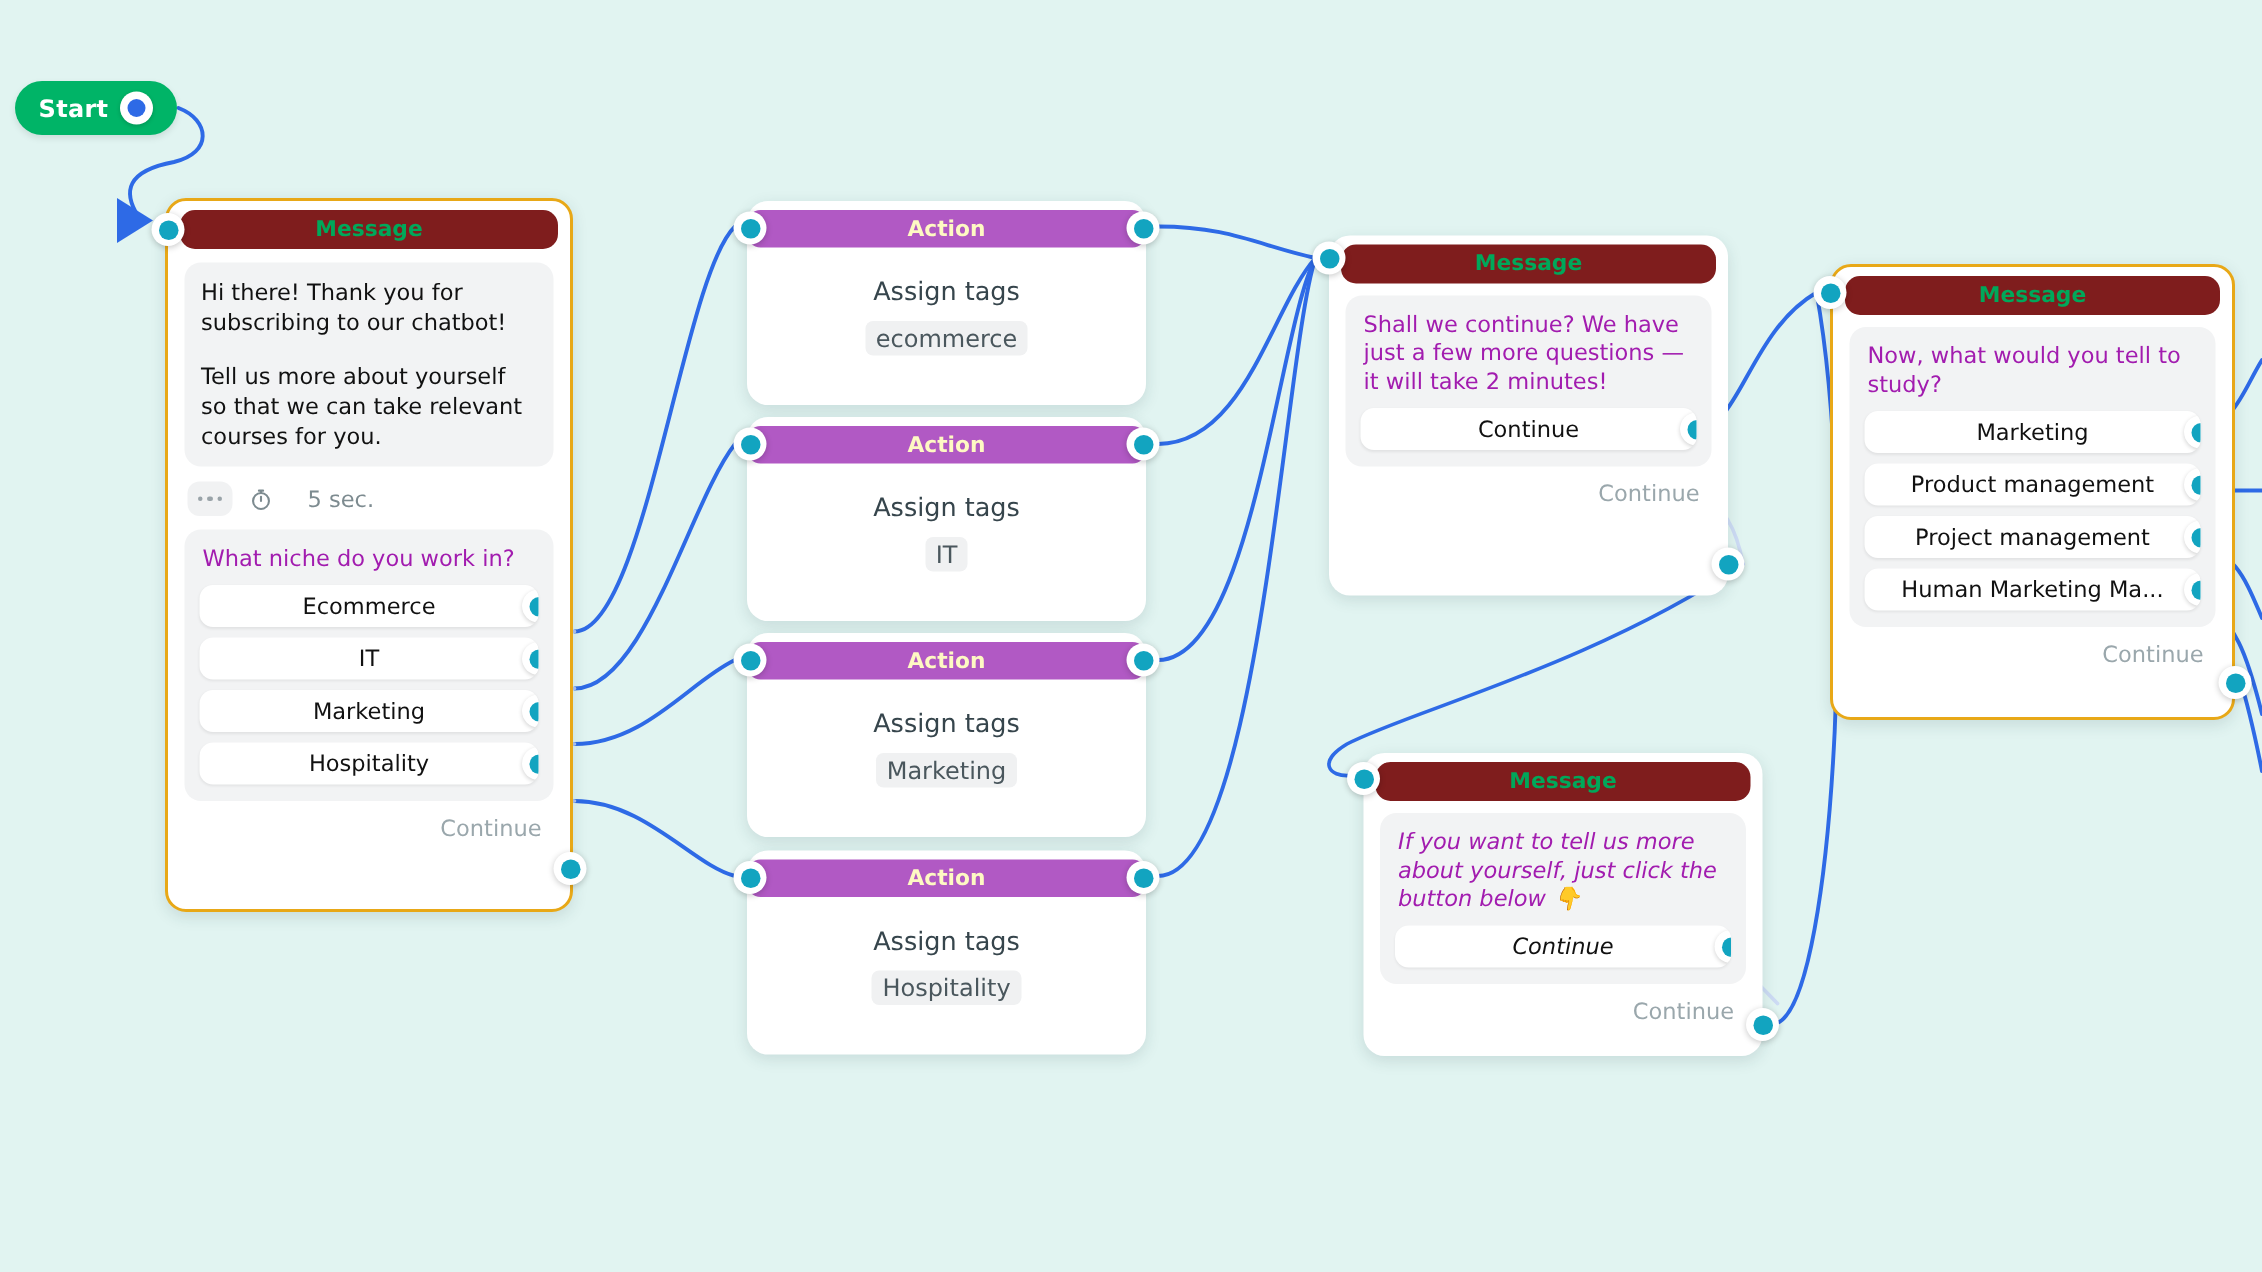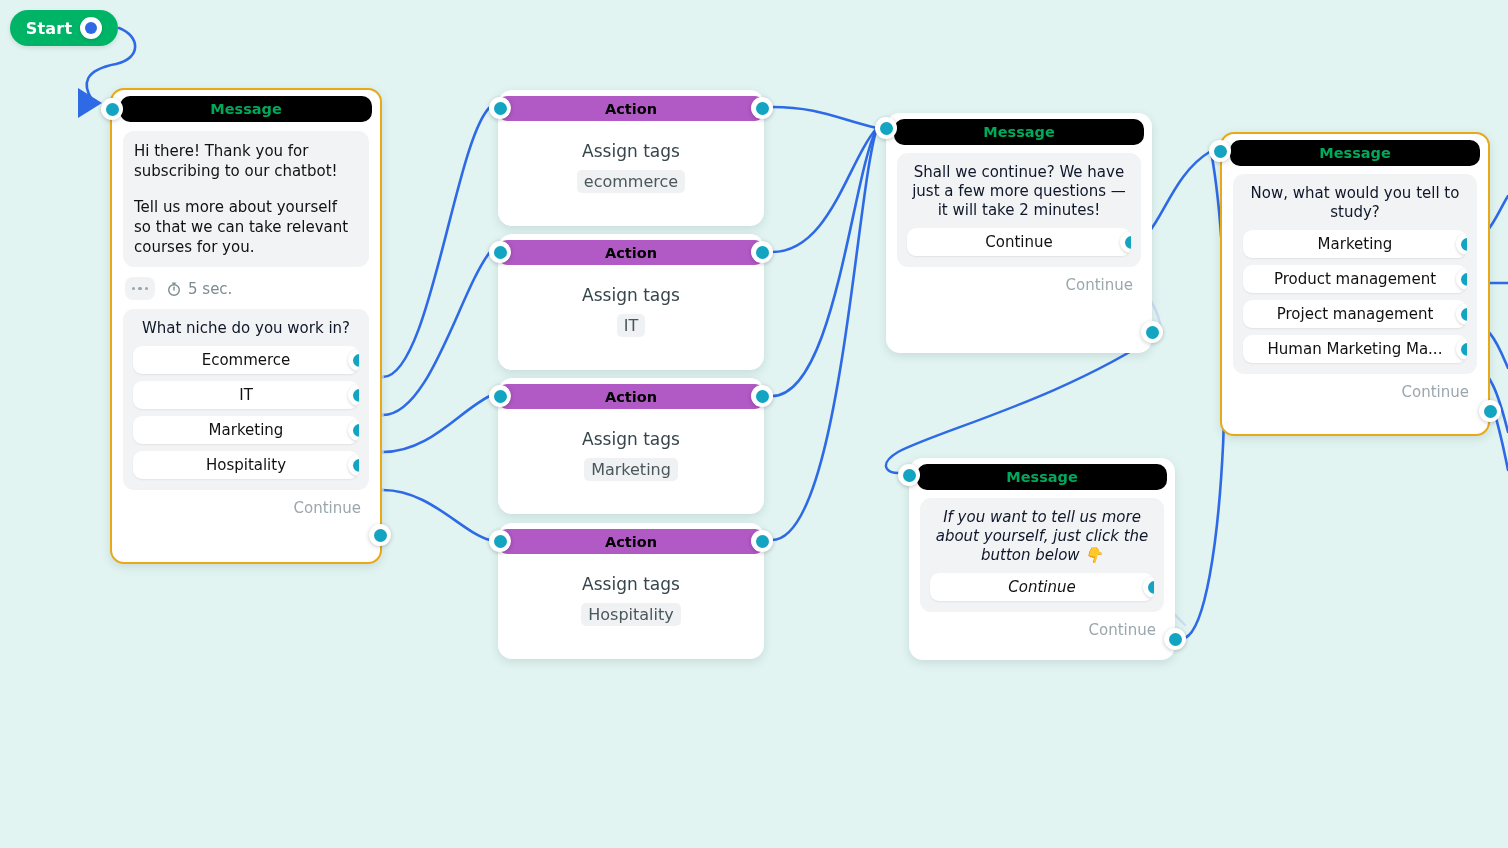--- a/index.html
+++ b/index.html
@@ -3,21 +3,21 @@
 <meta charset="utf-8">
 <style>
   html,body{margin:0;padding:0;}
   body{
     width:1508px;height:848px;
     background:#e1f4f1;
     font-family:"DejaVu Sans","Liberation Sans",sans-serif;
     overflow:hidden;
     position:relative;
   }
-  #canvas{position:absolute;inset:0;width:1508px;height:664px;}
+  #canvas{position:absolute;inset:0;width:1508px;height:664px;margin-top:44px;}
   #wires{position:absolute;left:0;top:0;width:1508px;height:848px;pointer-events:none;z-index:1;}
 
   
   .start-pill{
     position:absolute;left:10px;top:10px;
     width:108px;height:36px;border-radius:18px;
     background:#00b467;
     display:flex;align-items:center;justify-content:center;
     z-index:6;
     box-shadow:0 2px 5px rgba(0,0,0,.10);
@@ -42,36 +42,36 @@
     box-shadow:0 3px 10px rgba(30,60,70,.13);
     z-index:3;
   }
   .node.sel{
     border:2px solid #e8a817;
     box-shadow:0 3px 10px rgba(30,60,70,.13);
   }
 
   
   .hd-msg{
-    background:#000000;
+    background:#7f1d1d;
     border-radius:10px;
     height:26px;
     margin:6px 8px 0 8px;
     display:flex;align-items:center;justify-content:center;
   }
   .hd-msg span{color:#00a85a;font-weight:bold;font-size:14.5px;}
 
   .hd-act{
     background:#b159c4;
     border-radius:9px;
     height:25px;
     margin:6px 0 0 0;
     display:flex;align-items:center;justify-content:center;
   }
-  .hd-act span{color:#000000;font-weight:bold;font-size:14.5px;}
+  .hd-act span{color:#fef9c3;font-weight:bold;font-size:14.5px;}
 
   
   .bubble{
     background:#f2f3f4;
     border-radius:11px;
     margin:9px 11px 0 11px;
     padding:10px 11px;
     color:#111;
     font-size:15px;
     line-height:20px;
@@ -81,27 +81,27 @@
 
   .delayrow{
     display:flex;align-items:center;gap:11px;
     margin:10px 13px 0 13px;
   }
   .dots{
     width:30px;height:23px;border-radius:8px;background:#f1f2f3;
     display:flex;align-items:center;justify-content:center;gap:3px;
   }
   .dots i{width:3.5px;height:3.5px;border-radius:50%;background:#99a3a8;display:block;}
-  .delaytxt{color:#7d8b90;font-size:15px;display:flex;align-items:center;gap:6px;}
+  .delaytxt{color:#7d8b90;font-size:15px;display:flex;align-items:center;gap:23px;}
 
   .qbox{
     background:#f2f3f4;border-radius:11px;
     margin:9px 11px 0 11px;padding:9px 10px 11px 10px;
   }
-  .qtitle{font-size:15px;color:#0f172a;margin:1px 2px 8px 2px;line-height:19px;text-align:center;}
+  .qtitle{font-size:15px;color:#a21caf;margin:1px 2px 8px 2px;line-height:19px;}
   .choice{
     position:relative;
     background:#ffffff;border-radius:9px;
     height:28px;margin-bottom:7px;
     display:flex;align-items:center;justify-content:center;
     font-size:15px;color:#111;
     box-shadow:0 1px 2px rgba(0,0,0,.07);
     padding:0 26px;
     white-space:nowrap;overflow:hidden;
   }

